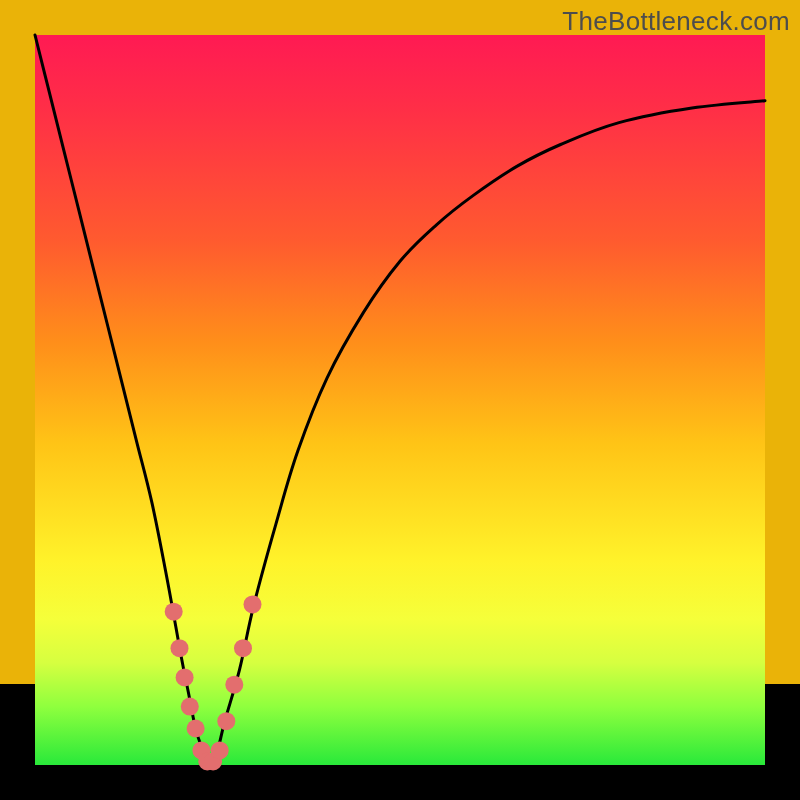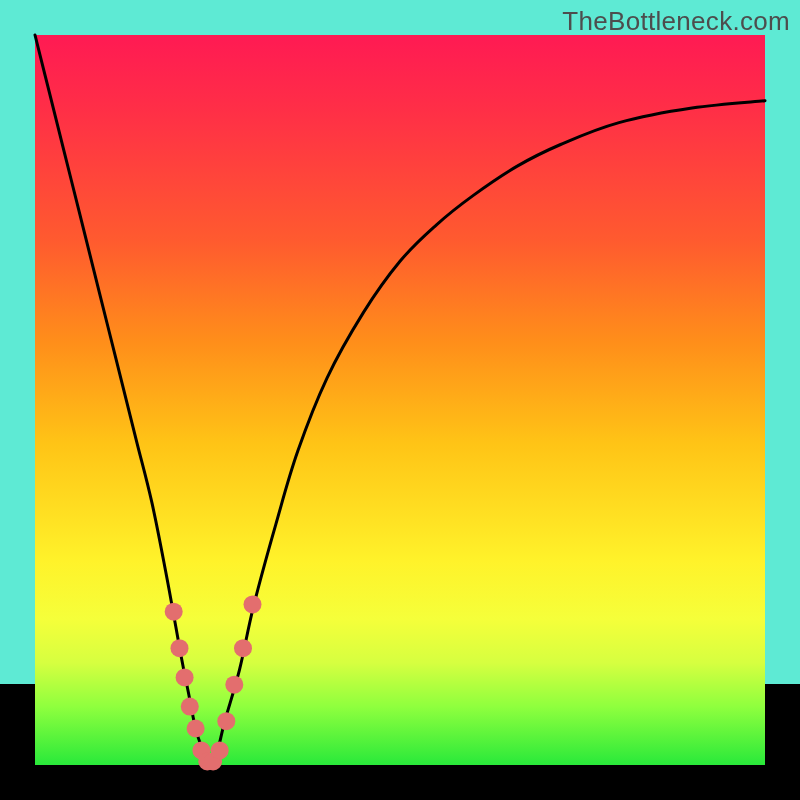--- a/index.html
+++ b/index.html
@@ -8,21 +8,21 @@
     width: 800px;
     height: 800px;
     overflow: hidden;
     background: #000;
     font-family: Arial, Helvetica, sans-serif;
   }
   .frame {
     position: relative;
     width: 800px;
     height: 684px;
-    background: #5eead4;
+    background: #eab308;
   }
   .plot {
     position: absolute;
     left: 35px;
     top: 35px;
     width: 730px;
     height: 730px;
     
     background: linear-gradient(
       to bottom,

